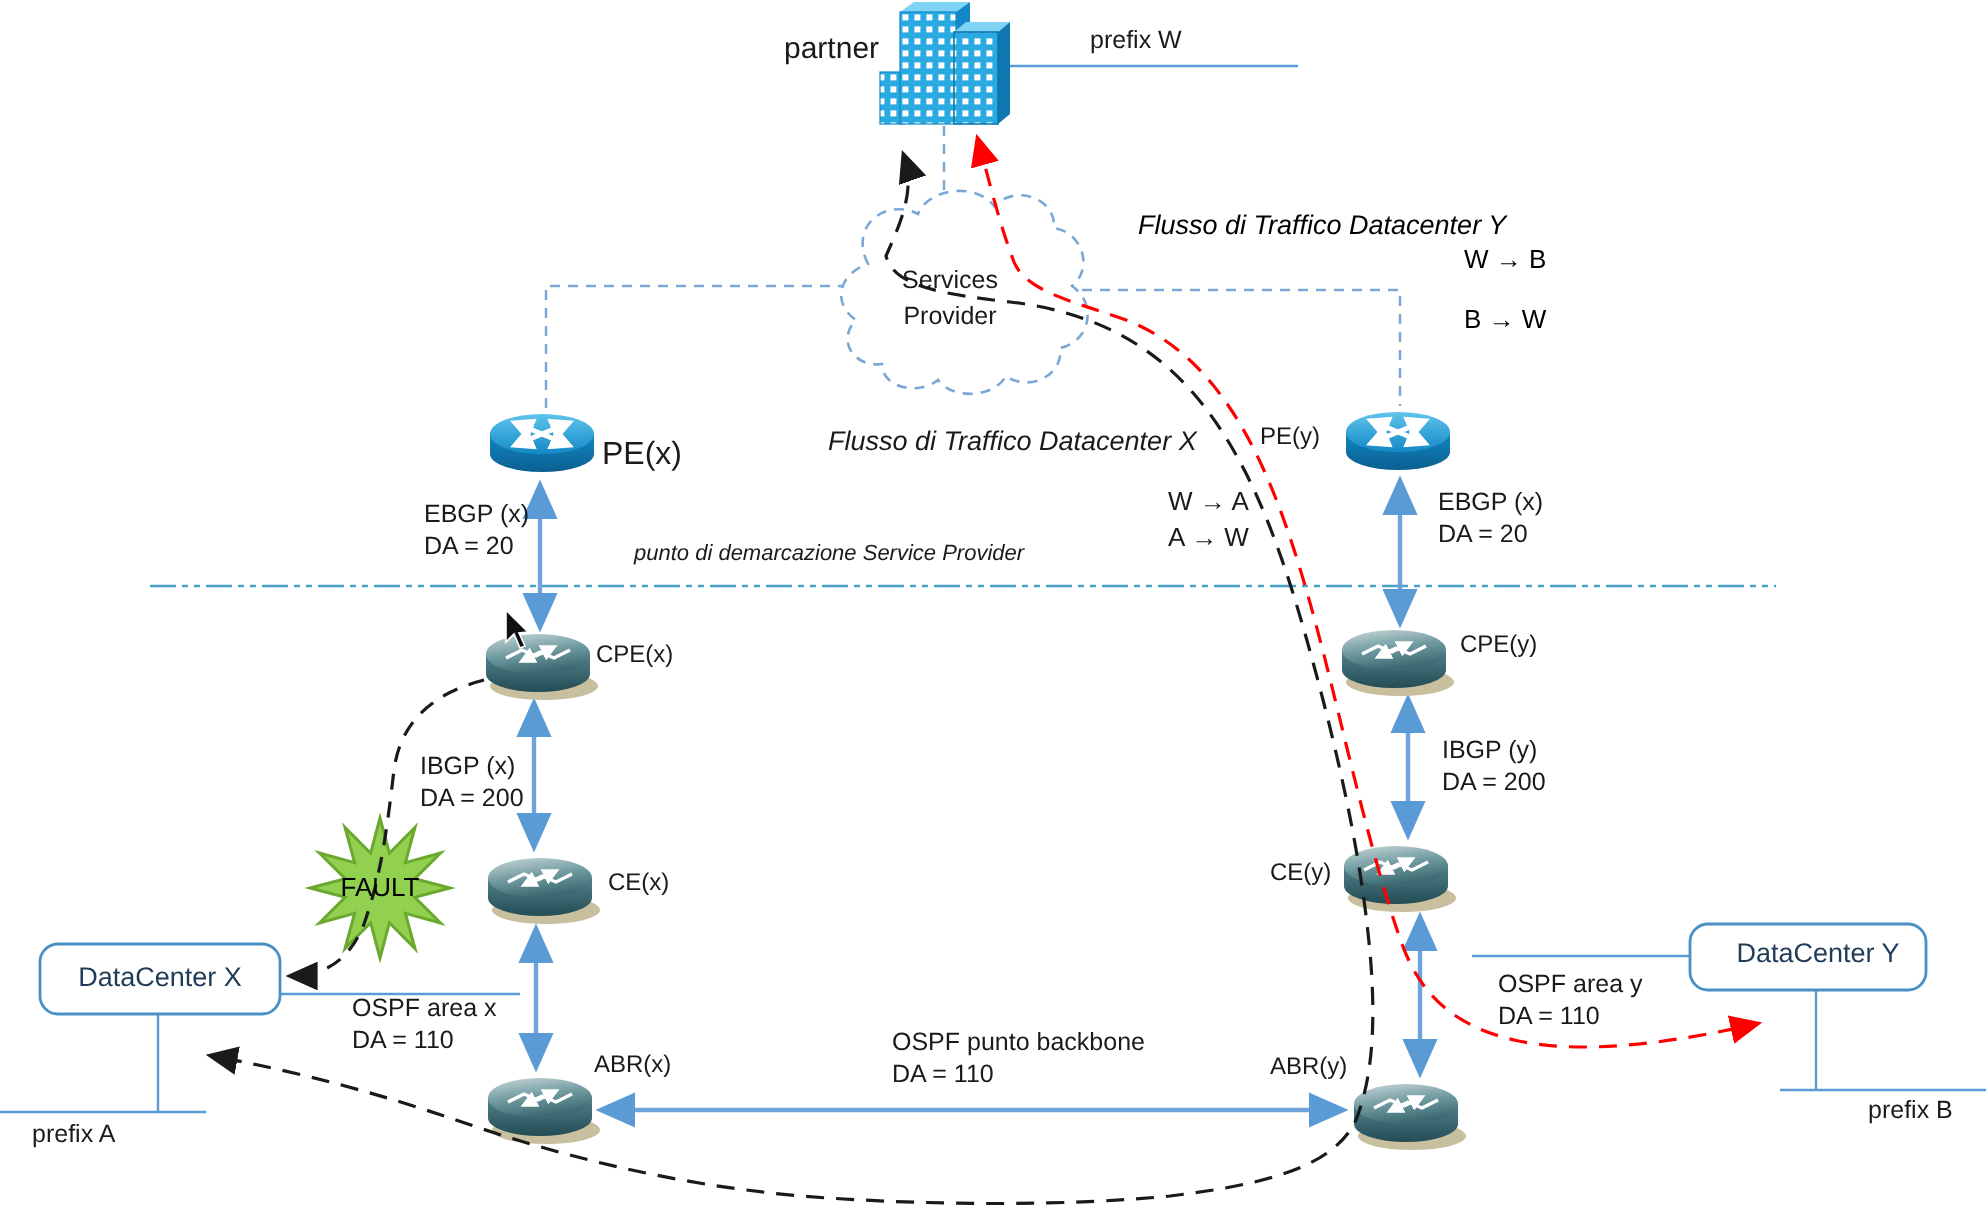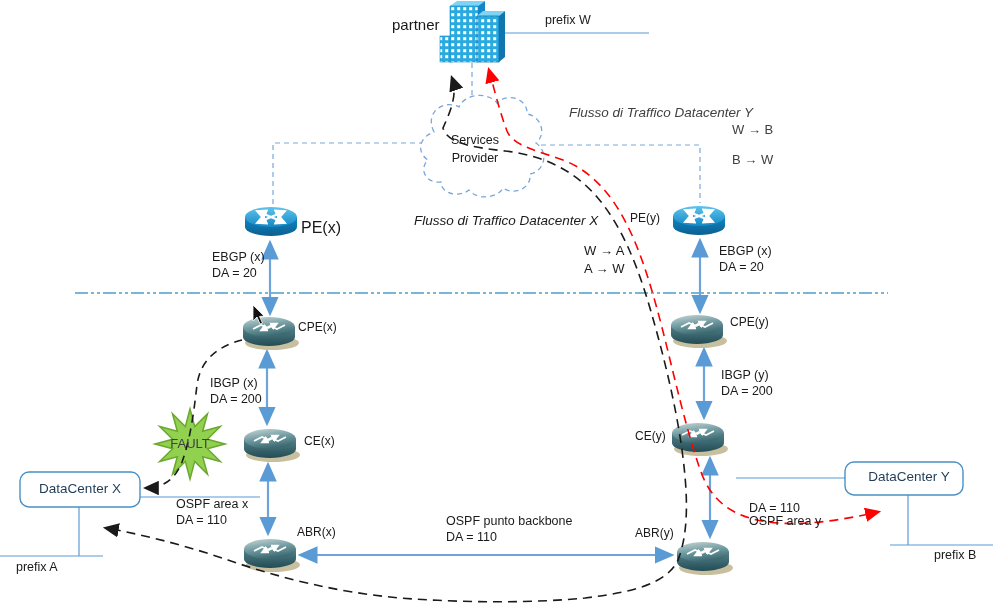--- a/index.html
+++ b/index.html
@@ -2,21 +2,21 @@
 <html><head>
 <meta charset="utf-8">
 <style>
   html,body{margin:0;padding:0;background:#fff;}
   .canvas{position:relative;width:993px;height:604px;background:#ffffff;overflow:hidden;
           font-family:"Liberation Sans",sans-serif;}
   .canvas svg{position:absolute;left:0;top:0;}
   .lbl{position:absolute;color:#1a1a1a;font-size:12.5px;line-height:1.15;white-space:nowrap;}
   .b{font-weight:normal;}
   .i{font-style:italic;}
-  .red{color:#404040;}
+  .red{color:#000000;}
   .c{text-align:center;}
   .navy{color:#1f3b57;}
   .sm{font-size:11px;}
   .lg{font-size:15px;}
   .md{font-size:13.5px;}
 </style>
 </head>
 <body>
 
 <div class="canvas">
@@ -196,40 +196,41 @@
 <div class="lbl" style="left:584px;top:262px;font-size:13px;">A → W</div>
 
 <div class="lbl" style="left:301px;top:219px;font-size:16px;">PE(x)</div>
 <div class="lbl" style="left:630px;top:212px;font-size:12px;">PE(y)</div>
 
 <div class="lbl" style="left:212px;top:250px;">EBGP (x)</div>
 <div class="lbl" style="left:212px;top:266px;">DA = 20</div>
 <div class="lbl" style="left:719px;top:244px;">EBGP (x)</div>
 <div class="lbl" style="left:719px;top:260px;">DA = 20</div>
 
+<div class="lbl b i sm" style="left:317px;top:271px;">punto di demarcazione Service Provider</div>
 
 <div class="lbl" style="left:298px;top:321px;font-size:12px;">CPE(x)</div>
 <div class="lbl" style="left:730px;top:316px;font-size:12px;">CPE(y)</div>
 
 <div class="lbl" style="left:210px;top:376px;">IBGP (x)</div>
 <div class="lbl" style="left:210px;top:392px;">DA = 200</div>
 <div class="lbl" style="left:721px;top:368px;">IBGP (y)</div>
 <div class="lbl" style="left:721px;top:384px;">DA = 200</div>
 
 <div class="lbl" style="left:304px;top:435px;font-size:12px;">CE(x)</div>
 <div class="lbl" style="left:635px;top:430px;font-size:12px;">CE(y)</div>
 
 <div class="lbl b red c" style="left:166px;top:437px;width:48px;font-size:13px;">FAULT</div>
 
 <div class="lbl b c navy md" style="left:20px;top:481px;width:120px;">DataCenter X</div>
 <div class="lbl b c navy md" style="left:845px;top:469px;width:128px;">DataCenter Y</div>
 
 <div class="lbl" style="left:176px;top:497px;">OSPF area x</div>
 <div class="lbl" style="left:176px;top:513px;">DA = 110</div>
-<div class="lbl" style="left:749px;top:485px;margin-top:29px;">OSPF area y</div>
+<div class="lbl" style="left:749px;top:485px;">OSPF area y</div>
 <div class="lbl" style="left:749px;top:501px;">DA = 110</div>
 <div class="lbl" style="left:446px;top:514px;">OSPF punto backbone</div>
 <div class="lbl" style="left:446px;top:530px;">DA = 110</div>
 
 <div class="lbl" style="left:297px;top:526px;font-size:12px;">ABR(x)</div>
 <div class="lbl" style="left:635px;top:527px;font-size:12px;">ABR(y)</div>
 
 <div class="lbl" style="left:16px;top:560px;">prefix A</div>
 <div class="lbl" style="left:934px;top:548px;">prefix B</div>
 

